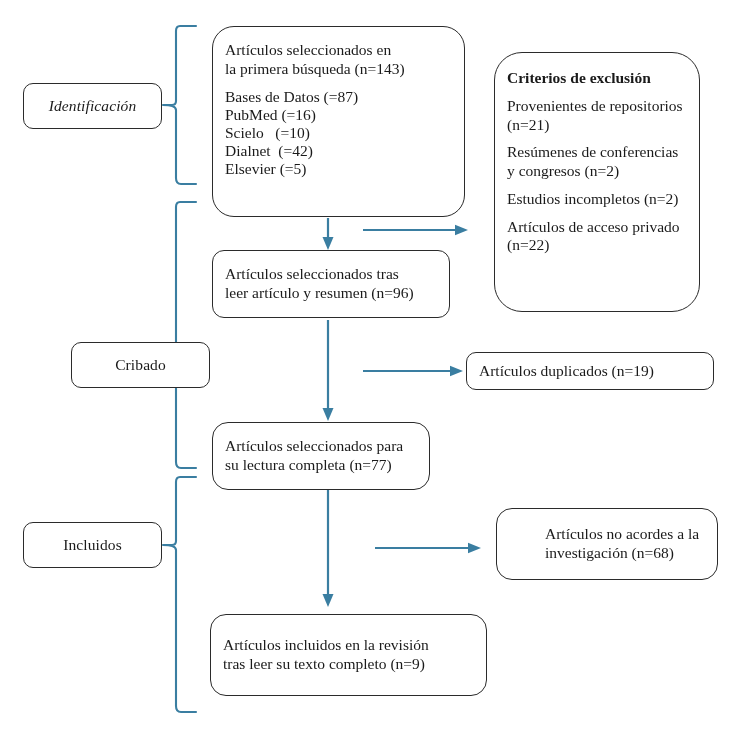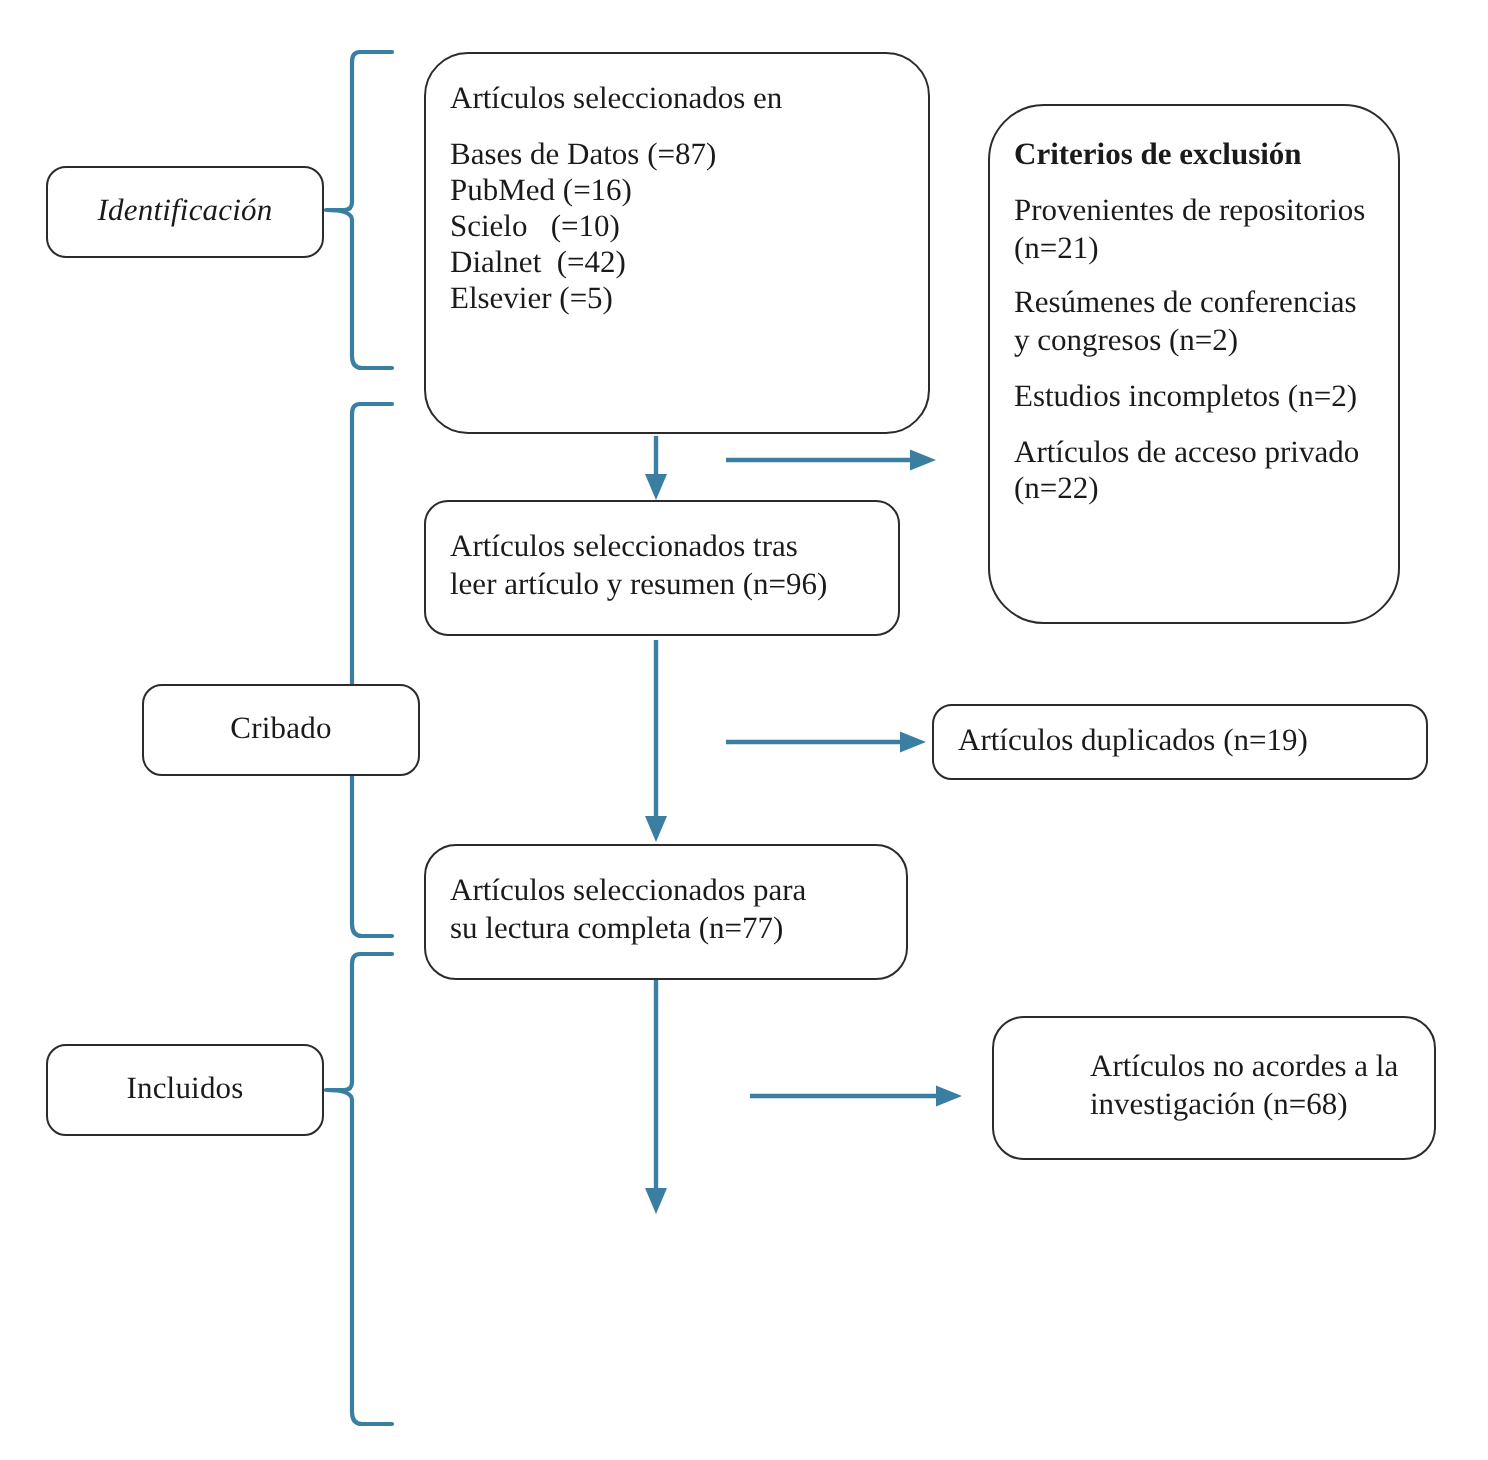--- a/index.html
+++ b/index.html
@@ -135,20 +135,21 @@
     <span>Cribado</span>
   </div>
 
   <div class="stage-label" style="left:23px; top:522px; width:139px; height:46px;">
     <span>Incluidos</span>
   </div>
 
   <div class="node pad" style="left:212px; top:26px; width:253px; height:191px;
        border-radius:22px; justify-content:flex-start; padding-top:14px;">
     <div class="line">Artículos seleccionados en</div>
+    <div class="line">la primera búsqueda (n=143)</div>
     <div class="srcline gap-top">Bases de Datos (=87)</div>
     <div class="srcline">PubMed (=16)</div>
     <div class="srcline">Scielo   (=10)</div>
     <div class="srcline">Dialnet  (=42)</div>
     <div class="srcline">Elsevier (=5)</div>
   </div>
 
   <div class="node pad" style="left:494px; top:52px; width:206px; height:260px;
        border-radius:28px; justify-content:flex-start; padding-top:16px; 
        padding-right:12px;">
@@ -163,26 +164,31 @@
        border-radius:12px;">
     <div class="line">Artículos seleccionados tras</div>
     <div class="line">leer artículo y resumen (n=96)</div>
   </div>
 
   <div class="node pad" style="left:466px; top:352px; width:248px; height:38px;
        border-radius:10px;">
     <div class="line">Artículos duplicados (n=19)</div>
   </div>
 
-  <div class="node pad" style="left:212px; top:422px; width:242px; height:68px;
+  <div class="node pad" style="left:212px; top:422px; width:218px; height:68px;
        border-radius:16px;">
     <div class="line">Artículos seleccionados para</div>
     <div class="line">su lectura completa (n=77)</div>
   </div>
 
   <div class="node pad" style="left:496px; top:508px; width:222px; height:72px;
        border-radius:16px;padding-left:48px;">
     <div class="line">Artículos no acordes a la</div>
     <div class="line">investigación (n=68)</div>
   </div>
 
+  <div class="node pad" style="left:210px; top:614px; width:277px; height:82px;
+       border-radius:16px;">
+    <div class="line">Artículos incluidos en la revisión</div>
+    <div class="line">tras leer su texto completo (n=9)</div>
+  </div>
 
 </div>
 
 </body></html>

